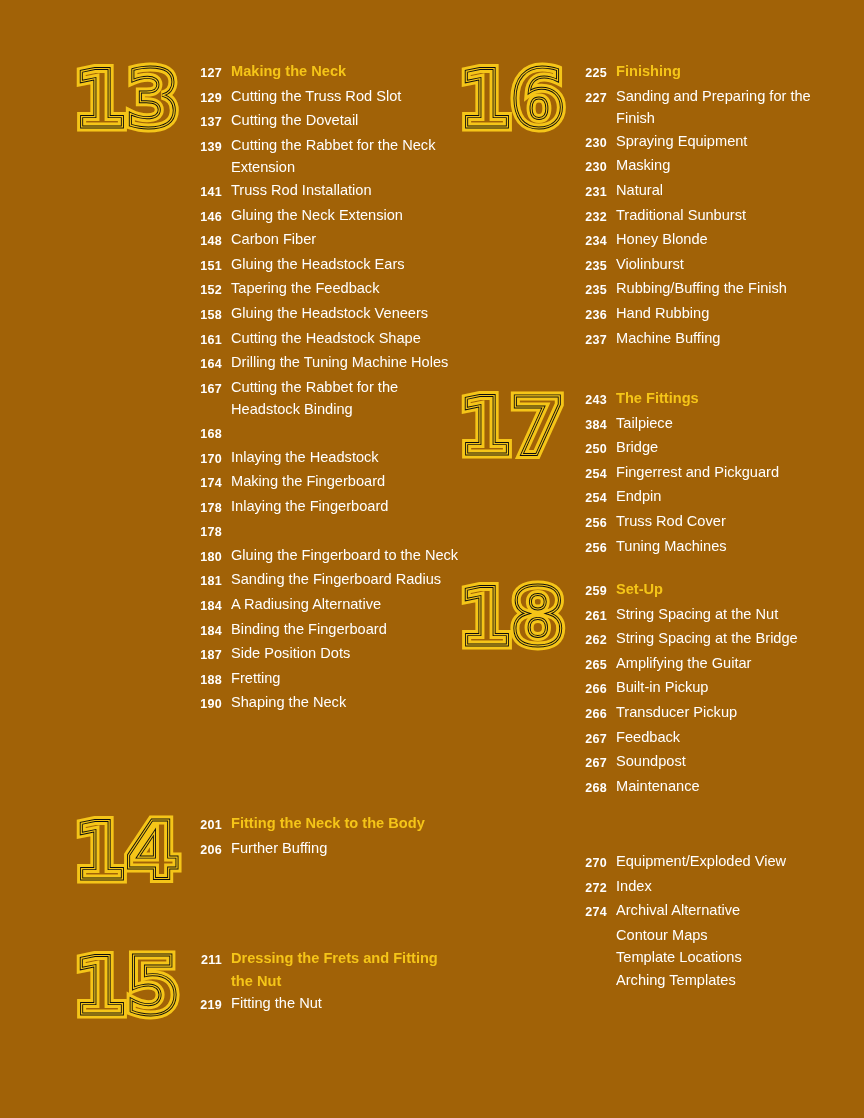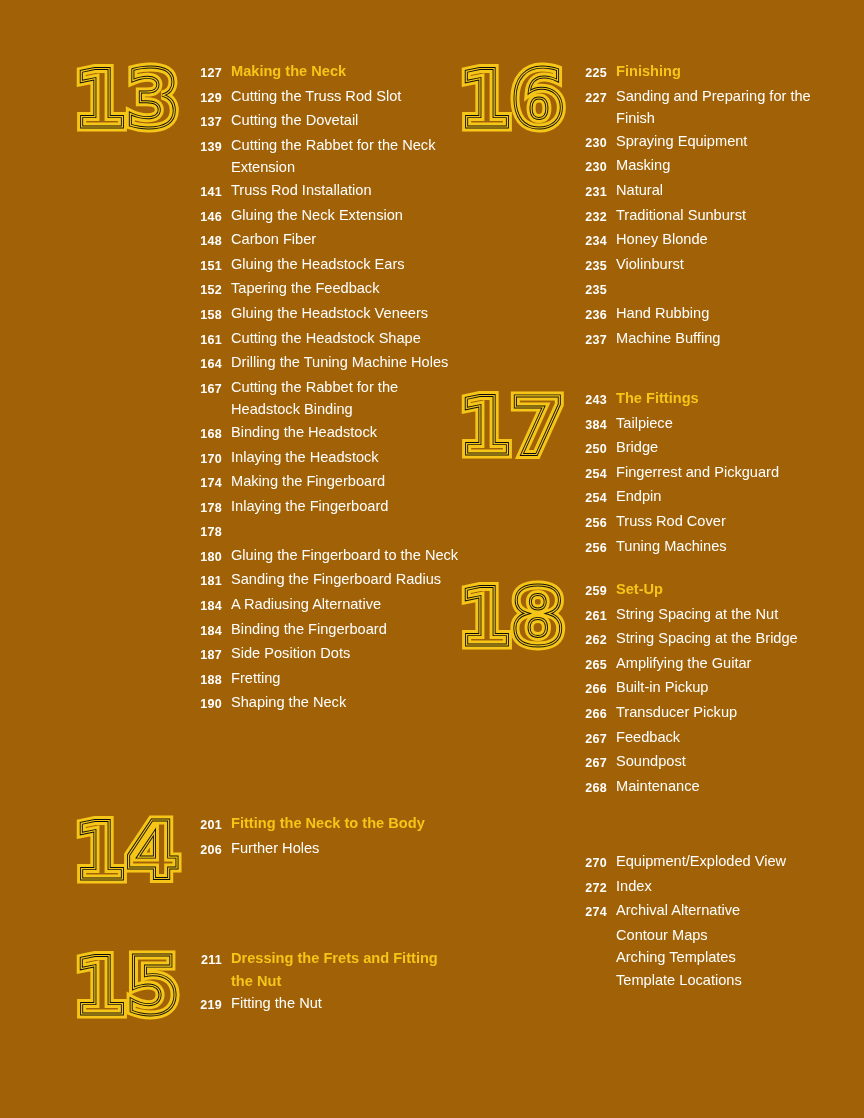--- a/index.html
+++ b/index.html
@@ -177,21 +177,20 @@
           <div class="entry">
             <div class="pg">164</div>
             <div class="ttl">Drilling the Tuning Machine Holes</div>
           </div>
           <div class="entry">
             <div class="pg">167</div>
             <div class="ttl">Cutting the Rabbet for the Headstock Binding</div>
           </div>
           <div class="entry">
             <div class="pg">168</div>
-            <div class="ttl">Binding the Headstock</div>
           </div>
           <div class="entry">
             <div class="pg">170</div>
             <div class="ttl">Inlaying the Headstock</div>
           </div>
           <div class="entry">
             <div class="pg">174</div>
             <div class="ttl">Making the Fingerboard</div>
           </div>
           <div class="entry">
@@ -237,21 +236,21 @@
           <div class="chapnum-inner">14</div>
           <div class="chapnum-core">14</div>
         </div>
         <div class="entries">
           <div class="entry head">
             <div class="pg">201</div>
             <div class="ttl">Fitting the Neck to the Body</div>
           </div>
           <div class="entry">
             <div class="pg">206</div>
-            <div class="ttl">Further Holes</div>
+            <div class="ttl">Further Buffing</div>
           </div>
         </div>
       </div>
       <div class="chapter-block" style="top: 947px; left: 0px; width: 390px;">
         <div class="chapnum-wrap">
           <div class="chapnum-outer">15</div>
           <div class="chapnum-inner">15</div>
           <div class="chapnum-core">15</div>
         </div>
         <div class="entries">
@@ -301,20 +300,21 @@
           <div class="entry">
             <div class="pg">234</div>
             <div class="ttl">Honey Blonde</div>
           </div>
           <div class="entry">
             <div class="pg">235</div>
             <div class="ttl">Violinburst</div>
           </div>
           <div class="entry">
             <div class="pg">235</div>
+            <div class="ttl">Rubbing/Buffing the Finish</div>
           </div>
           <div class="entry">
             <div class="pg">236</div>
             <div class="ttl">Hand Rubbing</div>
           </div>
           <div class="entry">
             <div class="pg">237</div>
             <div class="ttl">Machine Buffing</div>
           </div>
         </div>
@@ -415,22 +415,22 @@
           <div class="entry">
             <div class="pg">274</div>
             <div class="ttl">Archival Alternative</div>
           </div>
           <div class="entry nopage">
             <div class="pg"></div>
             <div class="ttl">Contour Maps</div>
           </div>
           <div class="entry nopage">
             <div class="pg"></div>
-            <div class="ttl">Arching Templates</div>
+            <div class="ttl">Template Locations</div>
           </div>
           <div class="entry nopage">
             <div class="pg"></div>
-            <div class="ttl">Template Locations</div>
+            <div class="ttl">Arching Templates</div>
           </div>
         </div>
       </div>
     </div>
 </div>
 
 </body></html>

